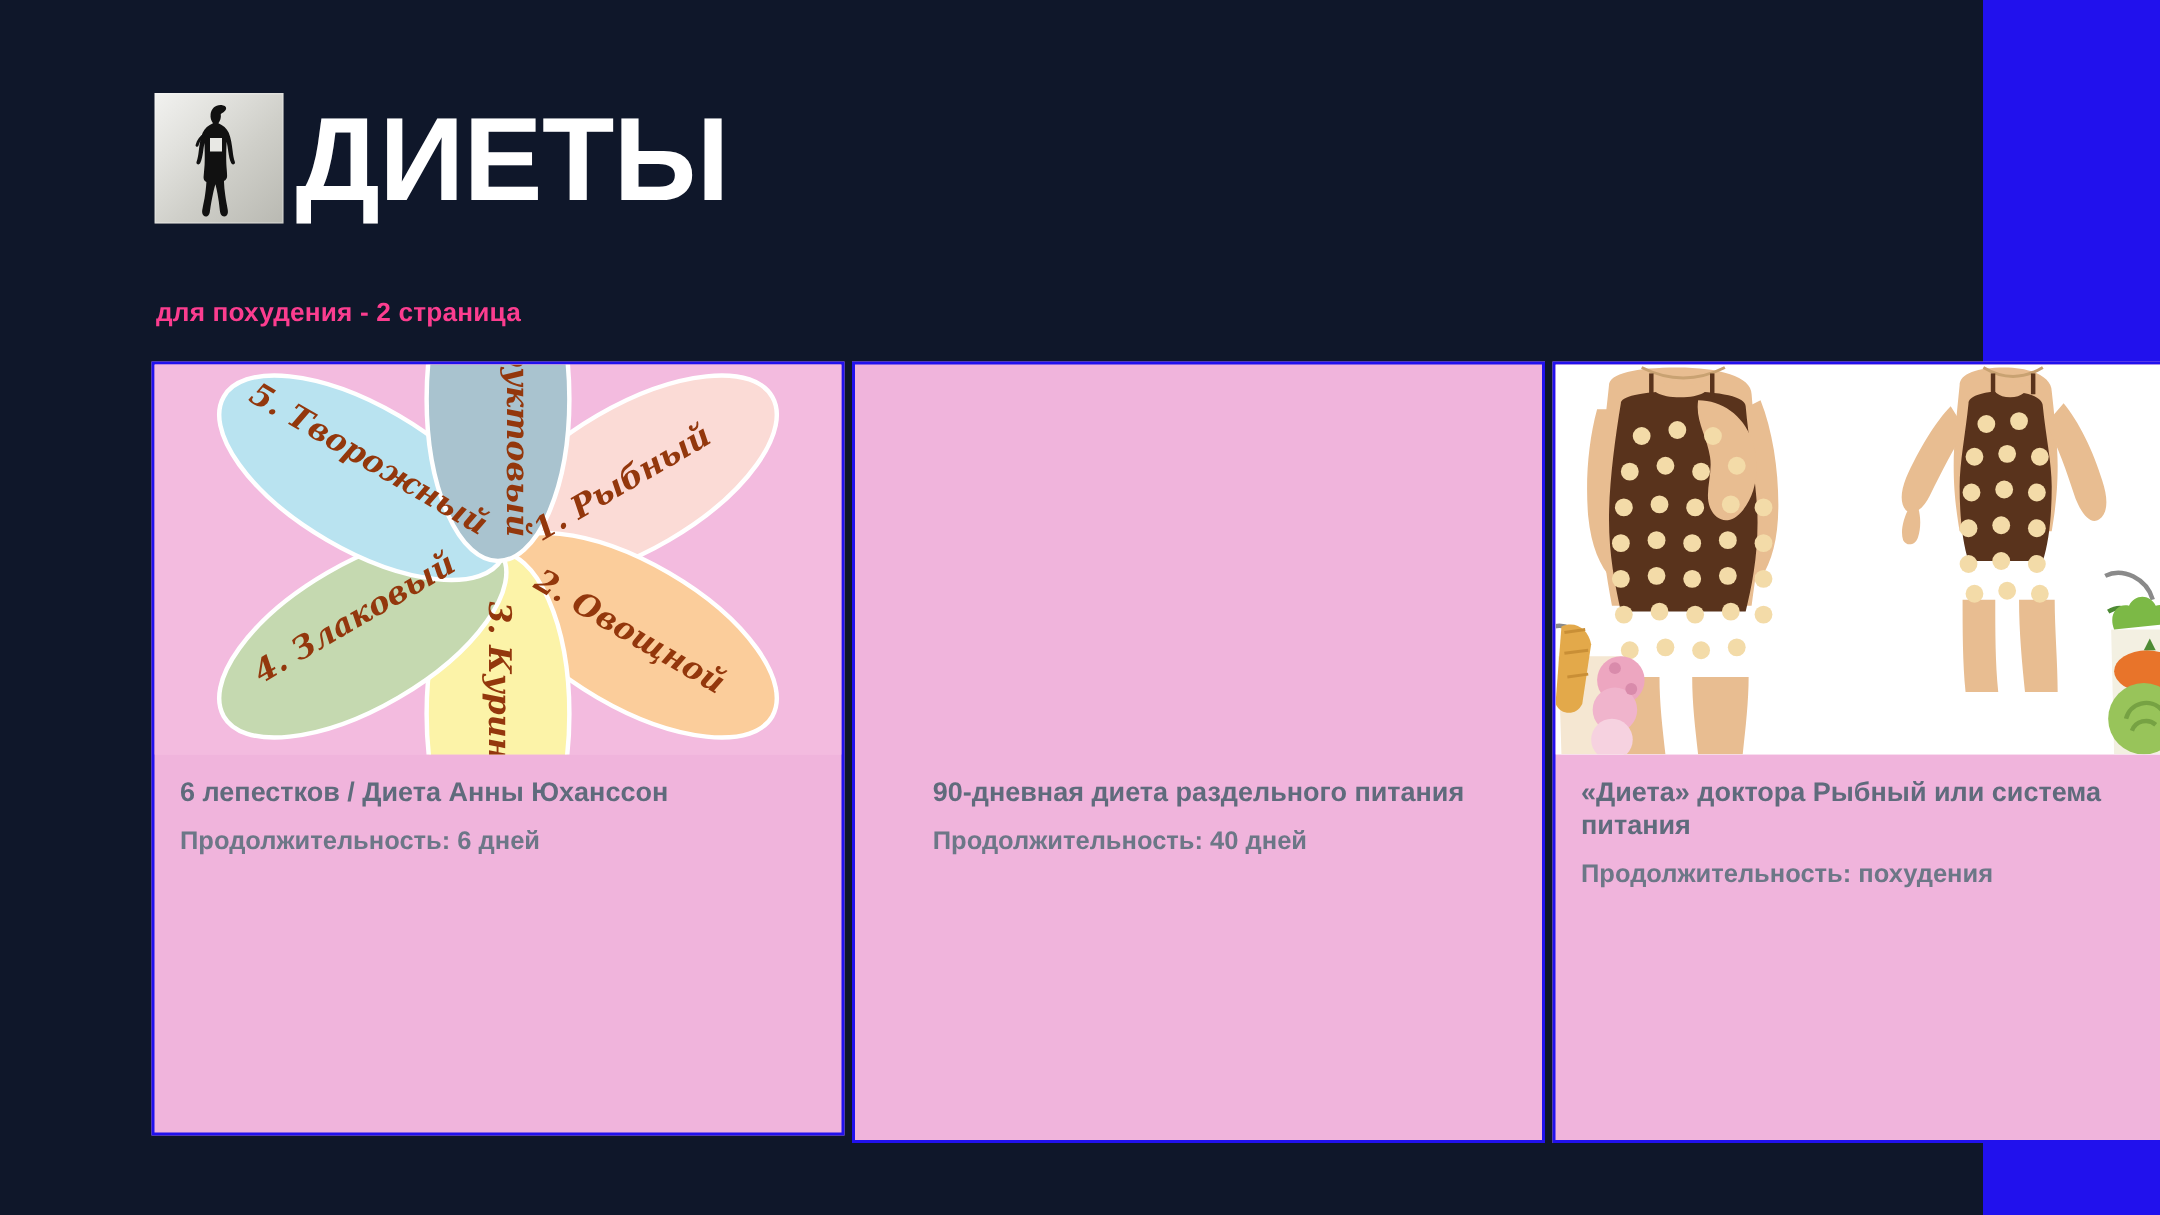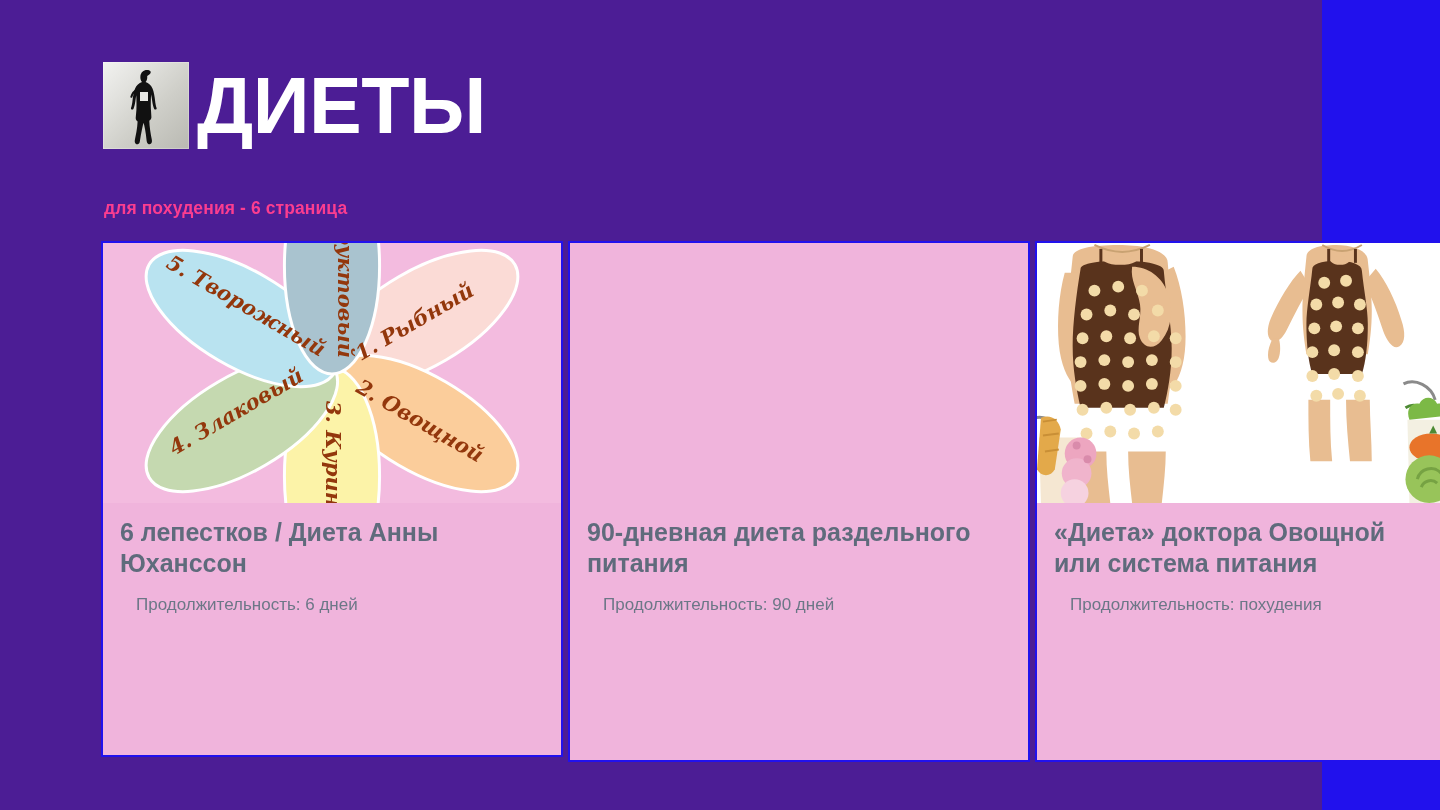--- a/index.html
+++ b/index.html
@@ -10,21 +10,21 @@
     width: 1440px;
     height: 810px;
     overflow: hidden;
     background: #2111ed;
     font-family: "Liberation Sans", sans-serif;
   }
   .page {
     position: relative;
     width: 1322px;
     height: 810px;
-    background: #4c1d95;
+    background: #0f172a;
   }
 
   
   .header {
     position: absolute;
     left: 103px;
     top: 62px;
     display: flex;
     align-items: center;
     gap: 8px;
@@ -88,31 +88,31 @@
     flex: none;
     position: relative;
     overflow: hidden;
   }
   .card-body {
     padding: 14px 17px 0 17px;
     flex: 1 1 auto;
   }
   .card-title {
     color: #5f6b7c;
-    font-size: 25px;
+    font-size: 18px;
     font-weight: bold;
     line-height: 1.23;
     margin: 0 0 12px 0;
     white-space: pre-line;
   }
   .card-meta {
     color: #6c7787;
     font-size: 17px;
-    font-weight: normal;
-    margin: 16px;
+    font-weight: bold;
+    margin: 0;
     white-space: nowrap;
   }
 
   
   .media-flower { background: #f3bbdf; }
   .media-flower svg { position:absolute; left:0; top:-22px; width:100%; height:300px; }
   .petal-label {
     font-family: "DejaVu Serif", serif;
     font-style: italic;
     font-weight: bold;
@@ -140,21 +140,21 @@
       <svg viewBox="0 0 86 87" preserveAspectRatio="none" aria-hidden="true">
         <rect x="0" y="0" width="86" height="87" fill="none"></rect>
         <path d="M44 8c-3.6 0-6.2 2.6-6.6 6-0.3 2.7 0.4 4.6 1.6 6.1-3 1.3-5.6 3.3-6.9 6.4-1.5 3.6-2.1 8.1-2.6 12.2-0.3 2.6-0.7 5.2-1.5 7.3-0.5 1.4 1.7 2.3 2.4 0.9 1.1-2.3 1.6-5.1 2-7.8 0.3-2 0.5-4 0.9-5.8 0.2 5.2 0.3 10.7 0.1 14.6-0.1 2.7-0.6 5.5-0.7 8.2 0 1.6 0.7 2.6 1.9 3.3-0.2 3.6-0.6 7.3-1.2 10.6-0.5 2.9-1.2 5.6-1.6 8.2-0.2 1.5 0.1 2.7 0.9 3.5 0.6 0.6 1.6 0.8 2.5 0.4 1.3-0.6 1.6-2.1 1.8-3.6 0.5-3.6 1.2-7.6 2-11.3 0.5-2.4 1-4.6 1.6-6.4 0.5 1.9 1 4 1.4 6.3 0.7 3.6 1.2 7.3 1.5 10.7 0.2 1.8 0.5 3.5 1.8 4.2 0.9 0.5 2.1 0.3 2.8-0.4 0.9-0.9 1-2.4 0.7-4-0.5-2.9-1.2-6.1-1.6-9.2-0.5-3.3-0.8-6.6-0.9-9.7 1.3-0.7 2.1-1.8 2.1-3.4 0-2.6-0.4-5.3-0.5-8-0.2-4.2-0.1-9.8 0.2-14.8 0.5 2.1 0.8 4.4 1.1 6.6 0.4 2.8 0.9 5.5 2 7.8 0.7 1.4 2.9 0.5 2.4-0.9-0.8-2.1-1.2-4.7-1.5-7.3-0.5-4.1-1.1-8.6-2.6-12.2-1.3-3.1-3.9-5.1-6.9-6.4 1.2-1.5 1.9-3.4 1.6-6.1C50.2 10.6 47.6 8 44 8z" fill="#111111"></path>
         <path d="M33 27c-2.8 1.6-4.7 4.2-5.6 7.6-0.3 1.2 1.5 1.8 1.9 0.6 0.8-2.8 2.3-4.9 4.5-6.2z" fill="#111111"></path>
         <rect x="37" y="30" width="8" height="9" fill="#e8e8e4"></rect>
       </svg>
     </div>
     <div class="site-title">ДИЕТЫ</div>
   </div>
 
-  <div class="subtitle">для похудения - 6 страница</div>
+  <div class="subtitle">для похудения - 2 страница</div>
 
   <div class="cards">
 
     <div class="card card-1">
       <div class="card-media media-flower">
         <svg viewBox="0 0 462 300" preserveAspectRatio="none" aria-hidden="true">
           <rect x="0" y="0" width="462" height="300" fill="#f3bbdf"></rect>
           <g transform="translate(231,150)">
             <g transform="rotate(-30)">
               <ellipse cx="105" cy="0" rx="108" ry="48" fill="#fbdbd6" stroke="#ffffff" stroke-width="3"></ellipse>
@@ -289,21 +289,21 @@
             <ellipse cx="246" cy="246" rx="32" ry="14" fill="#f3d35a"></ellipse>
             <ellipse cx="290" cy="250" rx="28" ry="13" fill="#ecc84e"></ellipse>
             <ellipse cx="330" cy="248" rx="26" ry="12" fill="#dfbc88"></ellipse>
             <ellipse cx="398" cy="250" rx="36" ry="14" fill="#f0cf55"></ellipse>
             <ellipse cx="436" cy="240" rx="26" ry="13" fill="#e8c44c"></ellipse>
           </g>
         </svg>
       </div>
       <div class="card-body">
         <p class="card-title">90-дневная диета раздельного питания</p>
-        <p class="card-meta">Продолжительность: 90 дней</p>
+        <p class="card-meta">Продолжительность: 40 дней</p>
       </div>
     </div>
 
     <div class="card card-3">
       <div class="card-media media-figures">
         <svg viewBox="0 0 420 262" preserveAspectRatio="none" aria-hidden="true">
           <rect x="0" y="0" width="420" height="262" fill="#ffffff"></rect>
 
           <g>
             <path d="M36 14c0-8 18-12 46-12s50 6 50 18c2 26 6 56 6 78 0 26-4 48-6 64H38c-4-22-8-46-8-70 0-28 4-58 6-78z" fill="#e8bd91"></path>
@@ -407,19 +407,19 @@
             <ellipse cx="398" cy="206" rx="22" ry="14" fill="#e8742a"></ellipse>
             <path d="M396 192 l4 -8 l4 8z" fill="#4d8a34"></path>
             <circle cx="396" cy="238" r="24" fill="#98c45a"></circle>
             <path d="M384 238 a14 14 0 0 1 24 -6" fill="none" stroke="#76a243" stroke-width="3"></path>
             <path d="M388 246 a10 10 0 0 1 16 -4" fill="none" stroke="#76a243" stroke-width="3"></path>
             <circle cx="420" cy="220" r="12" fill="#d63022"></circle>
           </g>
         </svg>
       </div>
       <div class="card-body">
-        <p class="card-title">«Диета» доктора Овощной или система питания</p>
+        <p class="card-title">«Диета» доктора Рыбный или система питания</p>
         <p class="card-meta">Продолжительность: похудения</p>
       </div>
     </div>
 
   </div>
 </div>
 
 </body></html>

